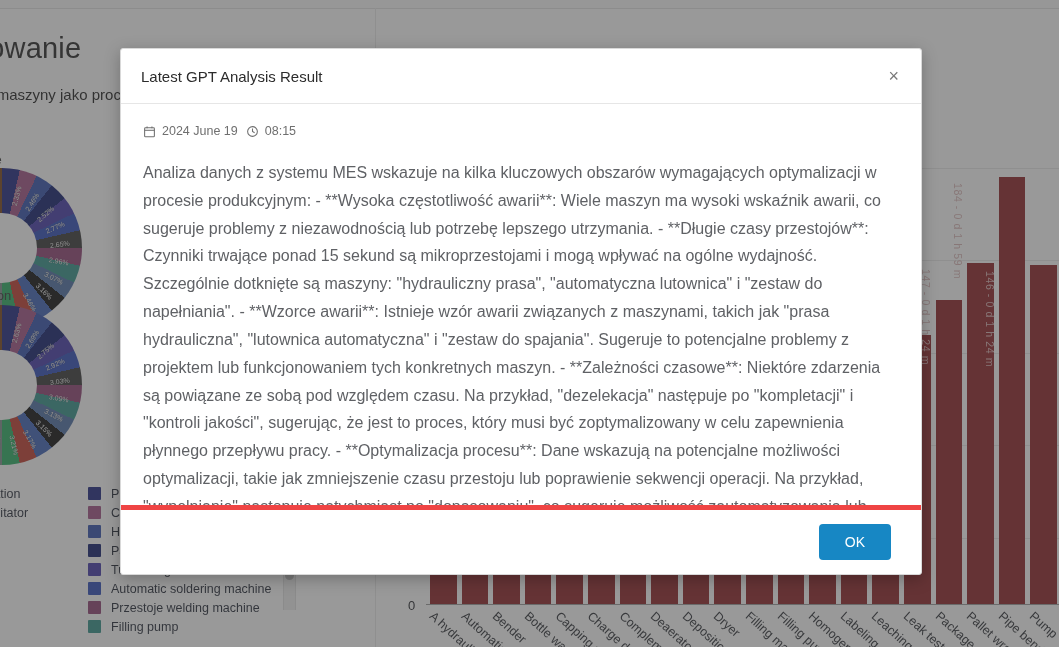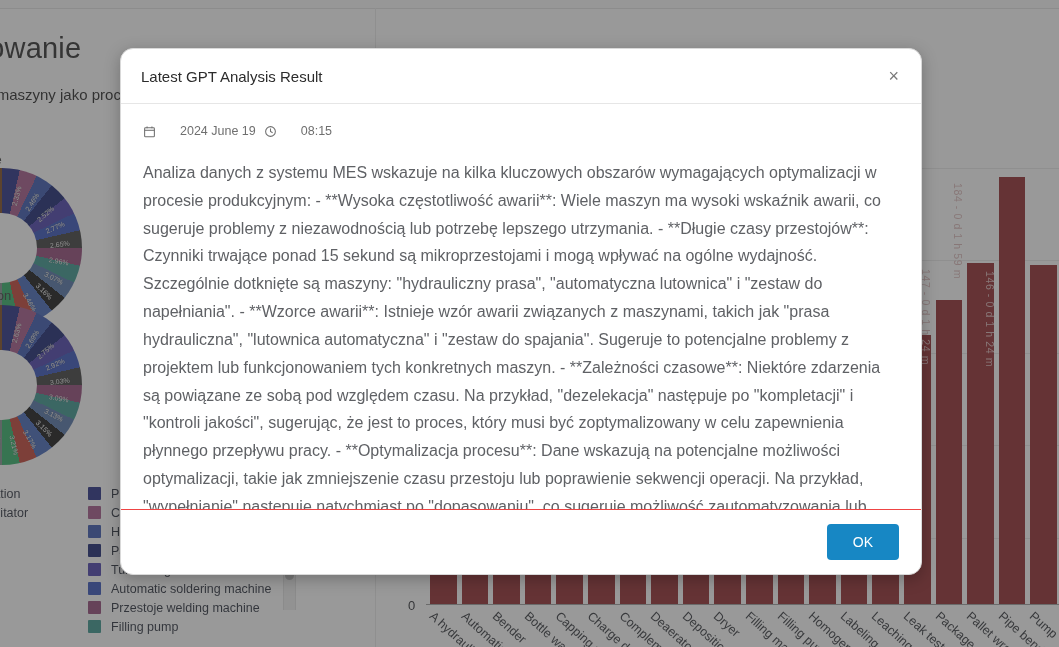--- a/index.html
+++ b/index.html
@@ -219,21 +219,21 @@
   }
 
   
   .modal {
     position: absolute;
     left: 120px;
     top: 48px;
     width: 800px;
     background: #ffffff;
     border: 1px solid #d9d9d9;
-    border-radius: 13px;
+    border-radius: 3px;
     box-shadow: 0 4px 16px rgba(0,0,0,.25);
     z-index: 60;
     display: flex;
     flex-direction: column;
     max-height: 525px;
   }
 
   .modal-header {
     position: relative;
     height: 54px;
@@ -273,43 +273,43 @@
     display: flex;
     align-items: center;
     gap: 8px;
     margin-bottom: 21px;
     color: #6f6f6f;
     font-size: 12.5px;
   }
   .meta-item {
     display: flex;
     align-items: center;
-    gap: 24px;
+    gap: 6px;
   }
   .meta-icon {
     display: inline-flex;
     align-items: center;
     justify-content: center;
     width: 13px; height: 13px;
     color: #6f6f6f;
   }
   .meta-icon svg { display: block; }
 
   .analysis-text {
     font-size: 16px;
     line-height: 1.74;
     color: #5f6165;
     text-align: left;
     white-space: pre-wrap;
     word-break: normal;
   }
 
   .modal-footer {
-    border-top: 1px solid #ef4444;
-    padding: 14px 22px;
+    border-top: 5px solid #ef4444;
+    padding: 14px 30px;
     display: flex;
     justify-content: flex-end;
     flex: 0 0 auto;
   }
   .btn-ok {
     background: #1787c4;
     color: #ffffff;
     border: none;
     border-radius: 4px;
     font-size: 14px;

